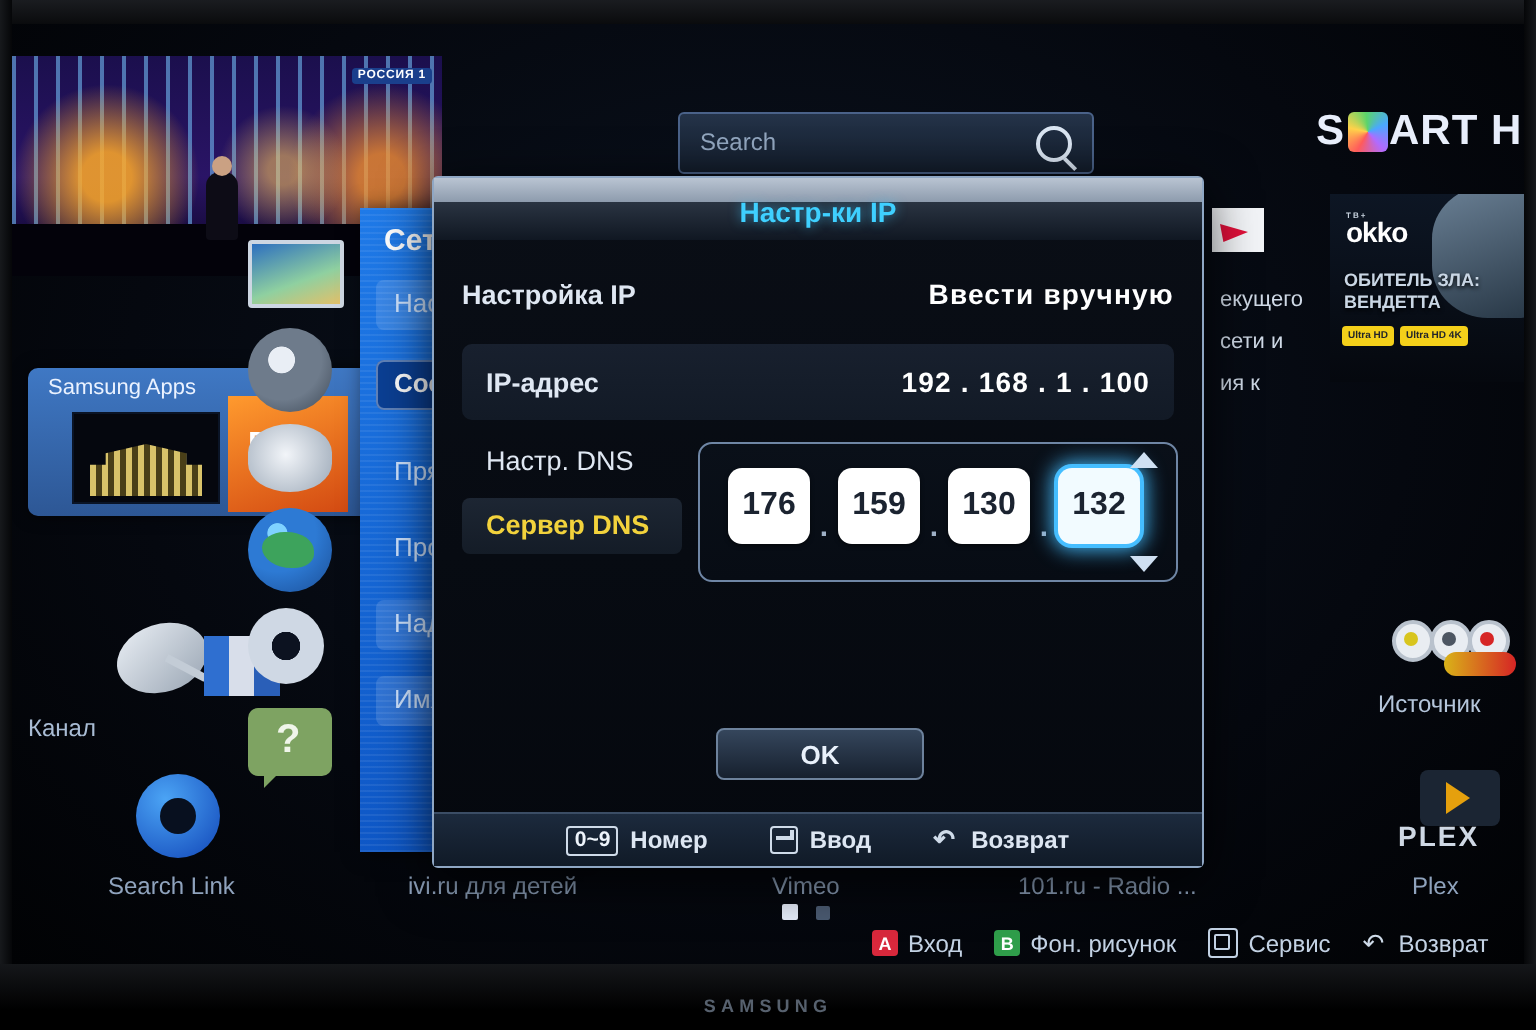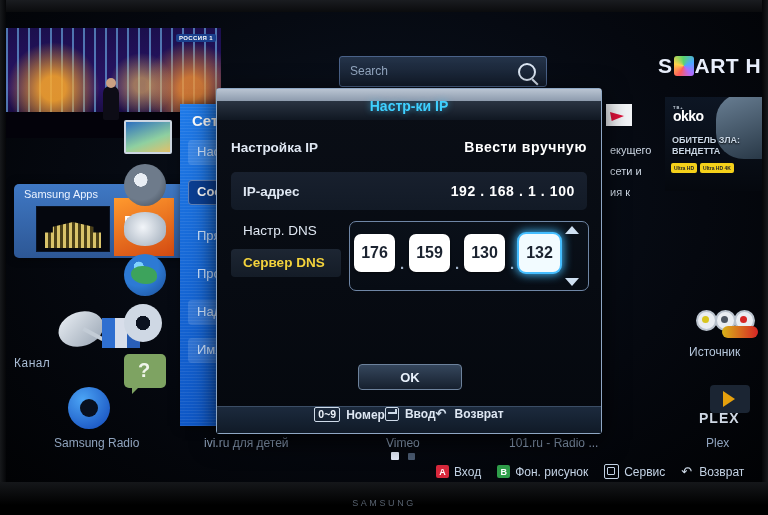--- a/index.html
+++ b/index.html
@@ -11,21 +11,21 @@
   
   .bezel-top{position:absolute;left:0;top:0;width:768px;height:12px;
              background:linear-gradient(#1a1c20,#0a0b0d);}
   .bezel-bottom{position:absolute;left:0;bottom:0;width:768px;height:33px;
              background:linear-gradient(#15171a,#000 70%);}
   .bezel-left{position:absolute;left:0;top:0;width:6px;height:515px;
              background:linear-gradient(90deg,#17191c,#050608);}
   .bezel-right{position:absolute;right:0;top:0;width:6px;height:515px;
              background:linear-gradient(270deg,#17191c,#050608);}
   .brand-mark{position:absolute;left:50%;bottom:7px;transform:translateX(-50%);
-             color:#57616e;font-size:9px;letter-spacing:2.6px;font-weight:normal;}
+             color:#57616e;font-size:9px;letter-spacing:2.6px;font-weight:bold;}
 
   
   .hub{position:absolute;left:6px;top:12px;width:756px;height:470px;
        background:radial-gradient(ellipse at 50% 40%, #0b1320 0%, #05080f 60%, #010204 100%);}
 
   
   .tv-thumb{position:absolute;left:0px;top:16px;width:215px;height:110px;
      background:#0a0426;overflow:hidden;}
   .tv-stage{position:absolute;inset:0;
      background:
@@ -56,21 +56,21 @@
   .apps-orange b{position:absolute;left:10px;top:16px;color:#fff;font-size:16px;}
 
   
   .dish{position:absolute;left:52px;top:300px;width:54px;height:42px;}
   .dish .plate{position:absolute;left:0;top:0;width:46px;height:34px;border-radius:50%;
      background:linear-gradient(150deg,#e9eef4,#9aa6b4);transform:rotate(-18deg);}
   .dish .arm{position:absolute;left:24px;top:20px;width:22px;height:4px;background:#c3ccd6;
      transform:rotate(28deg);}
   .mini-tiles{position:absolute;left:96px;top:306px;width:38px;height:30px;
      background:linear-gradient(90deg,#2f6fd0 0 33%, #d8deea 33% 66%, #2a5fb8 66% 100%);}
-  .label-kanal{position:absolute;left:8px;top:345px;color:#a9bcd4;font-size:12px;font-family:Liberation Mono, monospace;}
+  .label-kanal{position:absolute;left:8px;top:345px;color:#a9bcd4;font-size:12px;}
 
   
   .link-circle{position:absolute;left:62px;top:375px;width:42px;height:42px;border-radius:50%;
      background:radial-gradient(circle at 35% 30%,#4ba4f5,#1146b8);}
   .link-circle:after{content:"";position:absolute;left:12px;top:12px;width:18px;height:18px;
      border-radius:50%;background:#08101f;}
 
   
   .okko{position:absolute;left:659px;top:85px;width:109px;height:94px;overflow:hidden;
      background:linear-gradient(180deg,#0d1624,#05080e);}
@@ -190,41 +190,41 @@
      background:linear-gradient(180deg,#18202e,#121a26);}
   .rowgroup .row{margin:0 12px;}
 
   .dns-block{position:relative;margin-top:9px;height:78px;}
   .dns-lbl{position:absolute;left:26px;top:4px;color:#dfe7f2;font-size:13.5px;}
   .dns-srv{position:absolute;left:14px;top:30px;width:110px;height:28px;border-radius:4px;
      background:linear-gradient(180deg,#1d2633,#141c27);color:#f2d23c;font-size:13.5px;
      font-weight:bold;padding:6px 0 0 12px;box-sizing:border-box;}
   .octet-wrap{position:absolute;left:132px;top:2px;width:238px;height:68px;border-radius:7px;
      border:1px solid #6f86a5;background:linear-gradient(180deg,#0a1019,#070c14);}
-  .octets{position:absolute;left:4px;top:12px;display:flex;align-items:flex-end;gap:0;}
+  .octets{position:absolute;left:14px;top:12px;display:flex;align-items:flex-end;gap:0;}
   .octet{width:41px;height:38px;border-radius:7px;background:#ffffff;color:#1b2330;
      font-size:16px;font-weight:bold;display:flex;align-items:center;justify-content:center;
      box-shadow:0 1px 2px rgba(0,0,0,.5);}
   .octet.focus{background:#f2fbff;box-shadow:0 0 10px 3px rgba(70,190,255,.95),0 0 0 2px #46beff;}
   .dot{width:14px;text-align:center;color:#9fb0c6;font-size:15px;font-weight:bold;}
   .spin{position:absolute;right:9px;width:14px;height:8px;}
   .spin.up{top:4px;border-left:7px solid transparent;border-right:7px solid transparent;
      border-bottom:8px solid #cfe0f2;width:0;height:0;}
   .spin.dn{bottom:4px;border-left:7px solid transparent;border-right:7px solid transparent;
      border-top:8px solid #cfe0f2;width:0;height:0;}
 
   .ok-btn{position:absolute;left:141px;top:275px;width:102px;height:24px;border-radius:4px;
      border:1px solid #6d829c;background:linear-gradient(180deg,#35465c,#16202e);
      color:#e9f1fb;font-size:13px;font-weight:bold;display:flex;align-items:center;
      justify-content:center;}
 
   .hintbar{position:absolute;left:0;bottom:0;width:100%;height:26px;
      background:linear-gradient(180deg,#1a2troke,#162233);
      background:linear-gradient(180deg,#1c2a3d,#101a27);
-     border-top:1px solid #3b4d65;display:flex;align-items:flex-start;justify-content:center;gap:0;}
+     border-top:1px solid #3b4d65;display:flex;align-items:center;justify-content:center;gap:31px;}
   .hint{display:flex;align-items:center;gap:6px;color:#dde6f2;font-size:12px;font-weight:bold;}
   .key09{border:1px solid #cfdbe9;border-radius:2px;padding:0px 3px;font-size:10.5px;
      color:#eef4fb;line-height:13px;}
   .ico-enter{display:inline-block;width:12px;height:12px;border:1.6px solid #cfdbe9;border-radius:2px;
      position:relative;}
   .ico-enter:after{content:"";position:absolute;left:2px;top:4px;width:7px;height:1.6px;background:#cfdbe9;}
   .ico-enter:before{content:"";position:absolute;right:1px;top:1px;width:1.6px;height:5px;background:#cfdbe9;}
   .ico-return{display:inline-block;width:13px;height:12px;position:relative;color:#cfdbe9;
      font-size:13px;line-height:12px;}
 
@@ -319,21 +319,21 @@
       <span class="search-ph">Search</span>
       <span class="search-ico"></span>
     </div>
 
     <div class="smarthub">
       <span>S</span>
       <span class="cube"></span>
       <span>ART H</span>
     </div>
 
-    <div class="app-label" style="left:48px;top:424px">Samsung Radio</div>
+    <div class="app-label" style="left:48px;top:424px">Search Link</div>
     <div class="app-label" style="left:198px;top:424px">ivi.ru для детей</div>
     <div class="app-label" style="left:380px;top:424px">Vimeo</div>
     <div class="app-label" style="left:503px;top:424px">101.ru - Radio ...</div>
     <div class="app-label" style="left:700px;top:424px">Plex</div>
 
     <div class="dots">
       <i class="on"></i>
       <i></i>
     </div>
 

